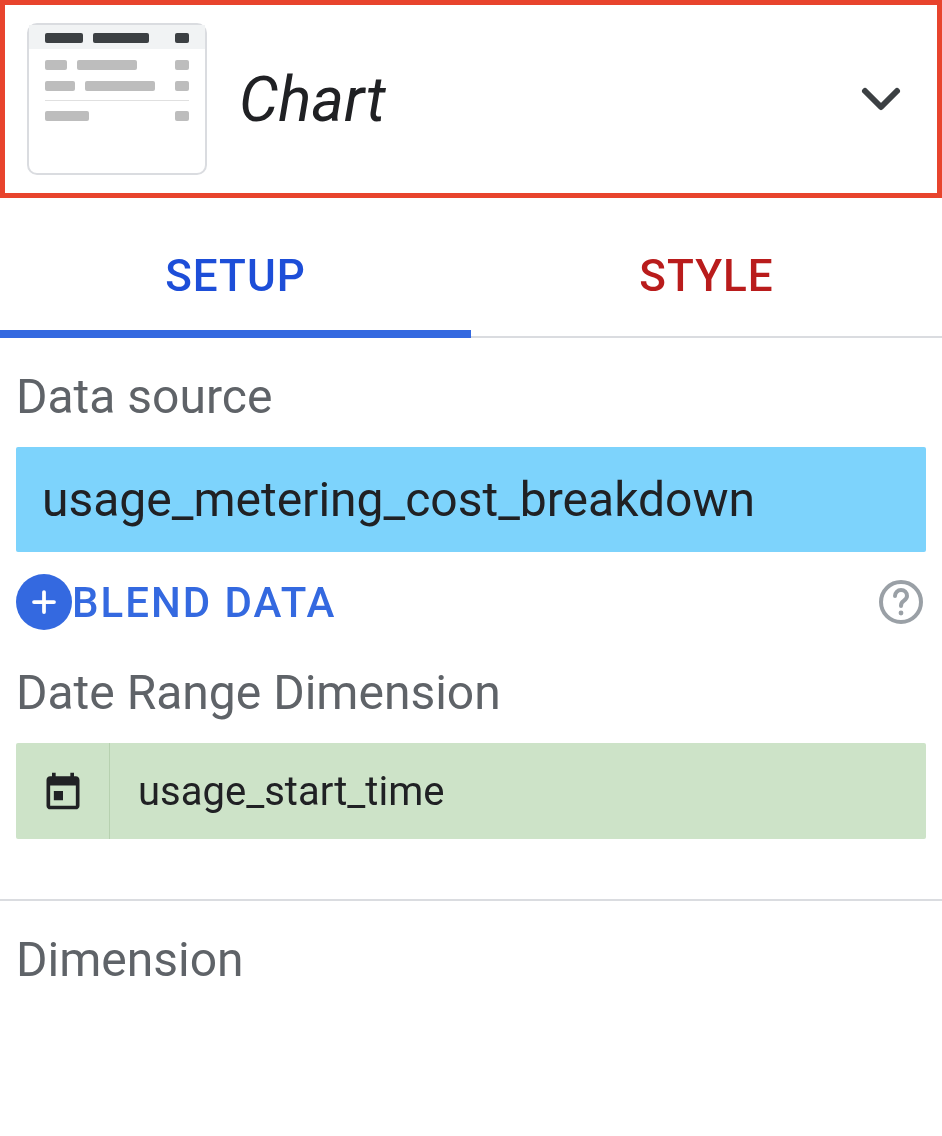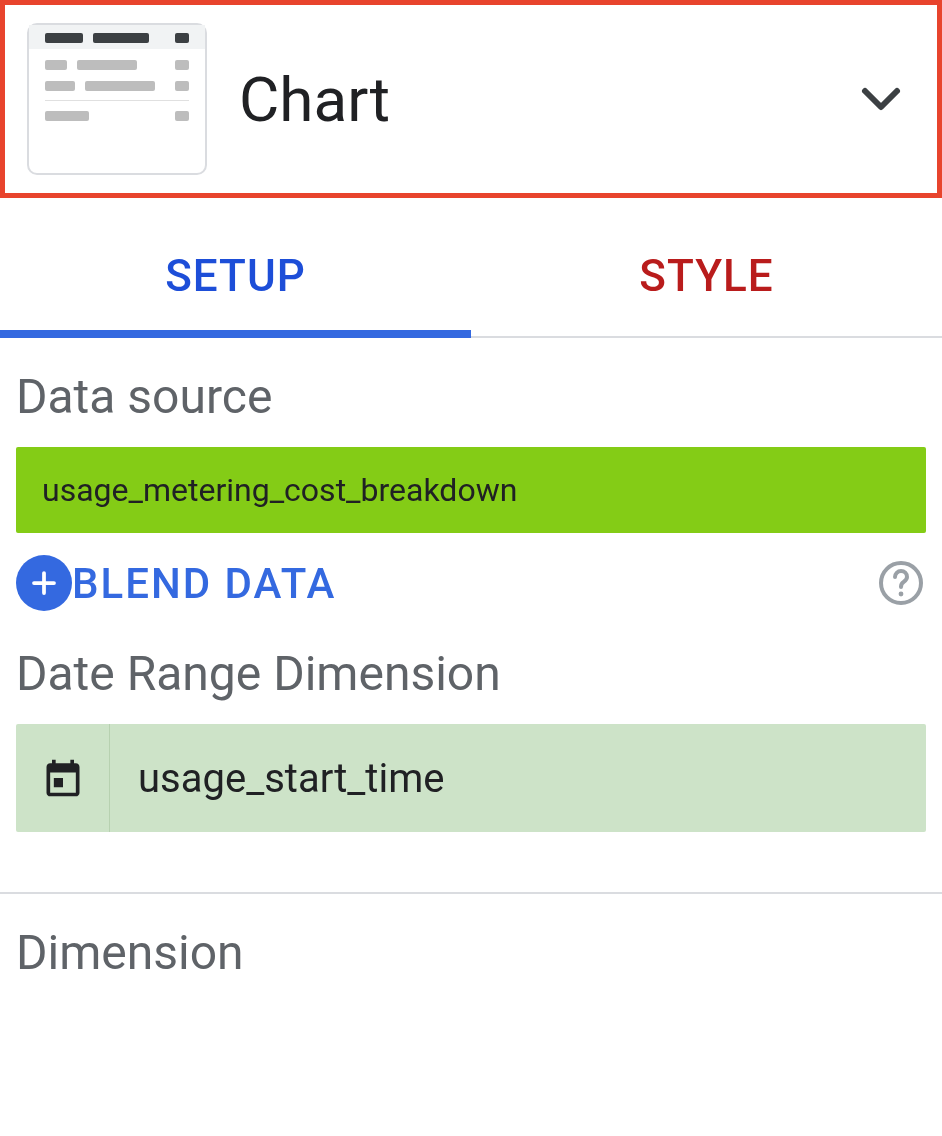--- a/index.html
+++ b/index.html
@@ -9,20 +9,21 @@
       width: 942px;
       color: #202124;
     }
     .highlight-box {
       border: 5px solid #e8442d;
       margin: 0;
       padding: 18px 28px 18px 22px;
       display: flex;
       align-items: center;
       gap: 32px;
+      font-style: italic;
     }
     .table-icon {
       width: 180px;
       height: 152px;
       border: 2px solid #dadce0;
       border-radius: 10px;
       background: #fff;
       padding: 14px 16px;
       display: flex;
       flex-direction: column;
@@ -67,22 +68,22 @@
       border-bottom-color: #3469e0;
     }
     .section { padding: 30px 16px 0 16px; }
     .section-label {
       font-size: 48px;
       color: #5f6368;
       font-weight: 400;
       margin-bottom: 22px;
     }
     .data-source-chip {
-      background: #84cc16;
-      font-size: 32px;
+      background: #7dd3fc;
+      font-size: 48px;
       color: #202124;
       padding: 24px 26px;
       border-radius: 2px;
       cursor: pointer;
     }
     .blend-row {
       display: flex;
       align-items: center;
       margin: 22px 0 34px;
     }
@@ -113,21 +114,21 @@
       justify-content: center;
       cursor: pointer;
     }
     .help-icon svg { width: 48px; height: 48px; }
     .field-chip {
       display: flex;
       align-items: stretch;
       background: #cde3c8;
       border-radius: 2px;
       overflow: hidden;
-      height: 108px;
+      height: 96px;
       cursor: pointer;
       margin-bottom: 60px;
     }
     .field-chip .icon-box {
       width: 94px;
       display: flex;
       align-items: center;
       justify-content: center;
       border-right: 1px solid #b7d1b0;
     }

